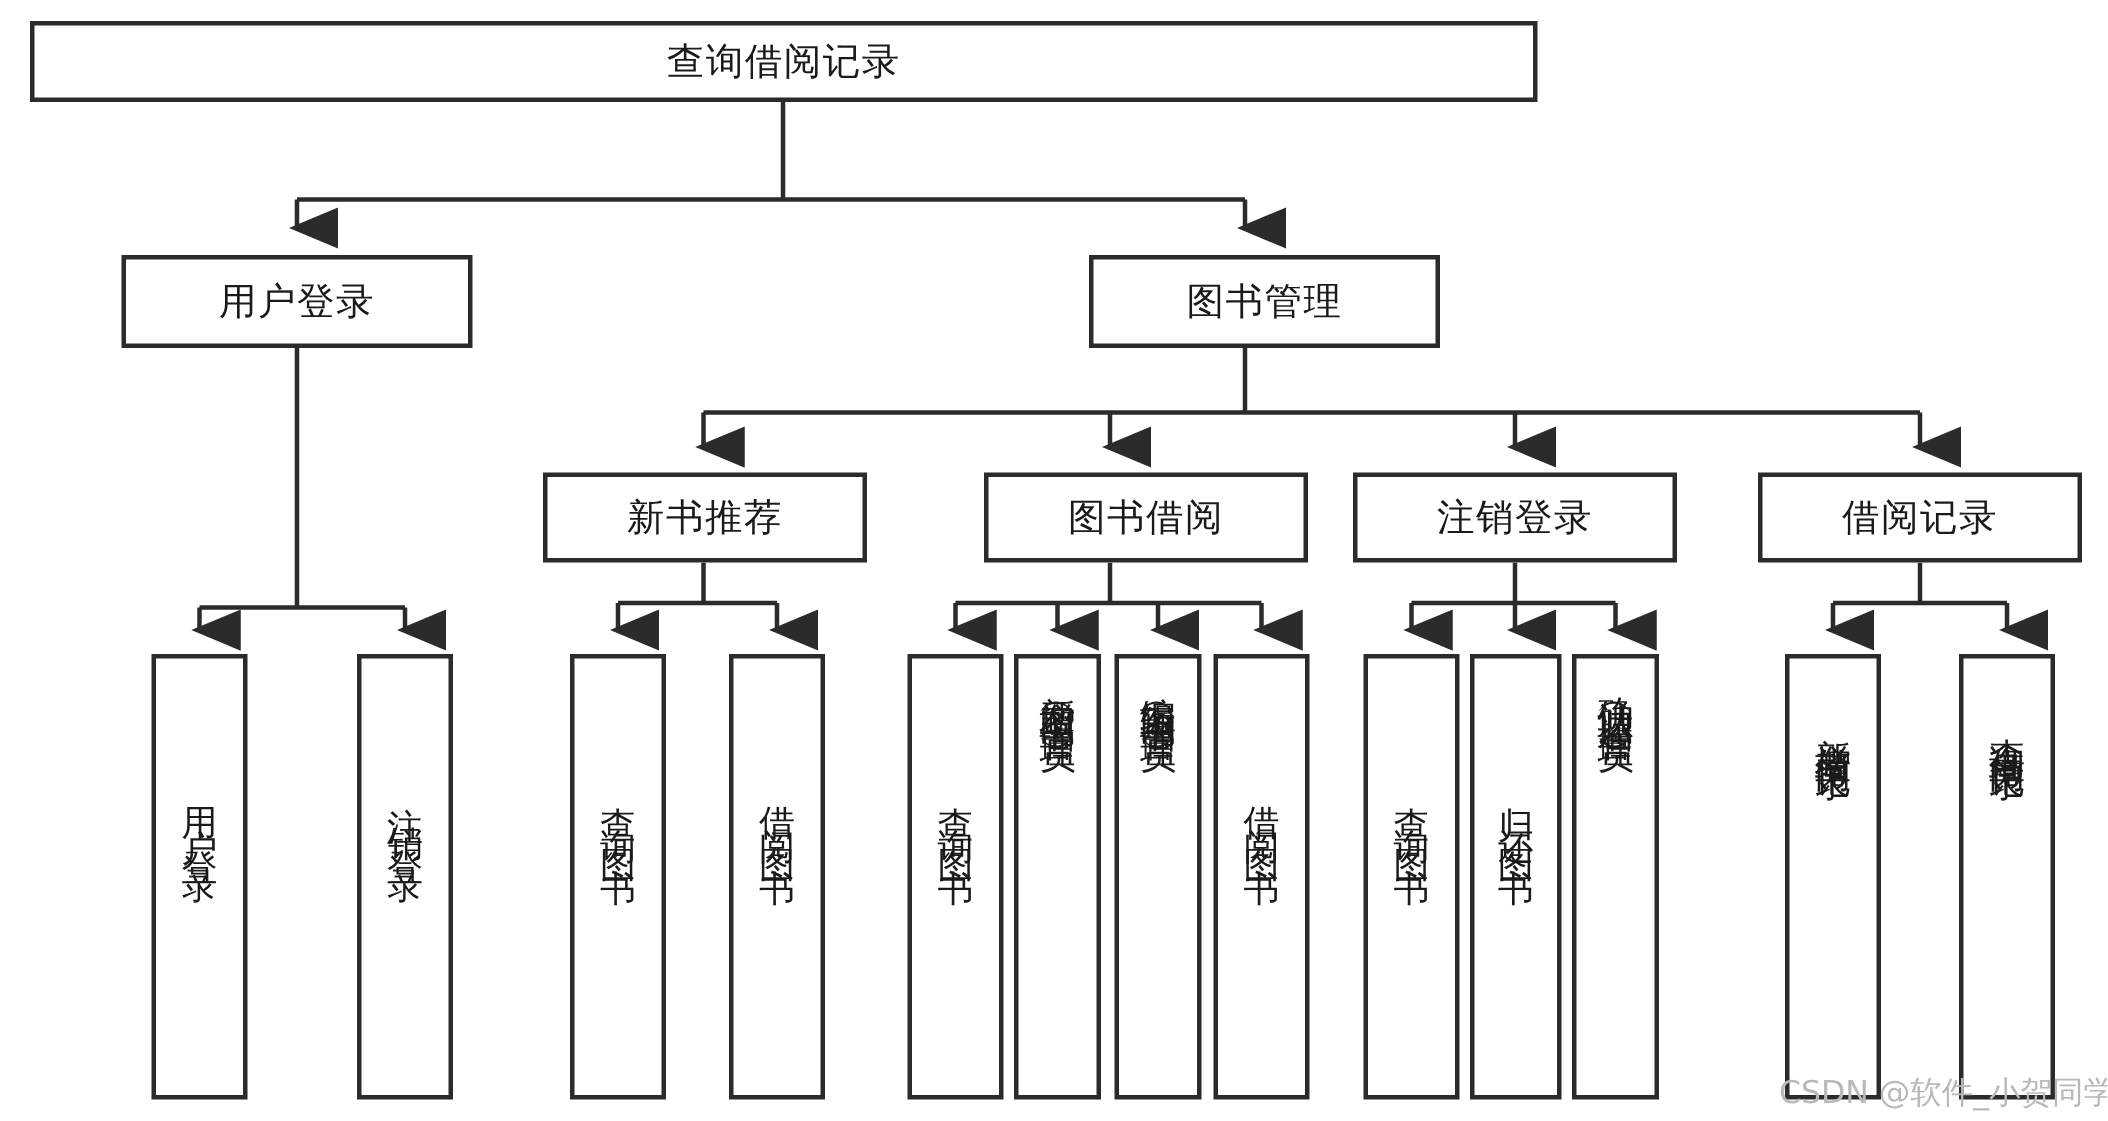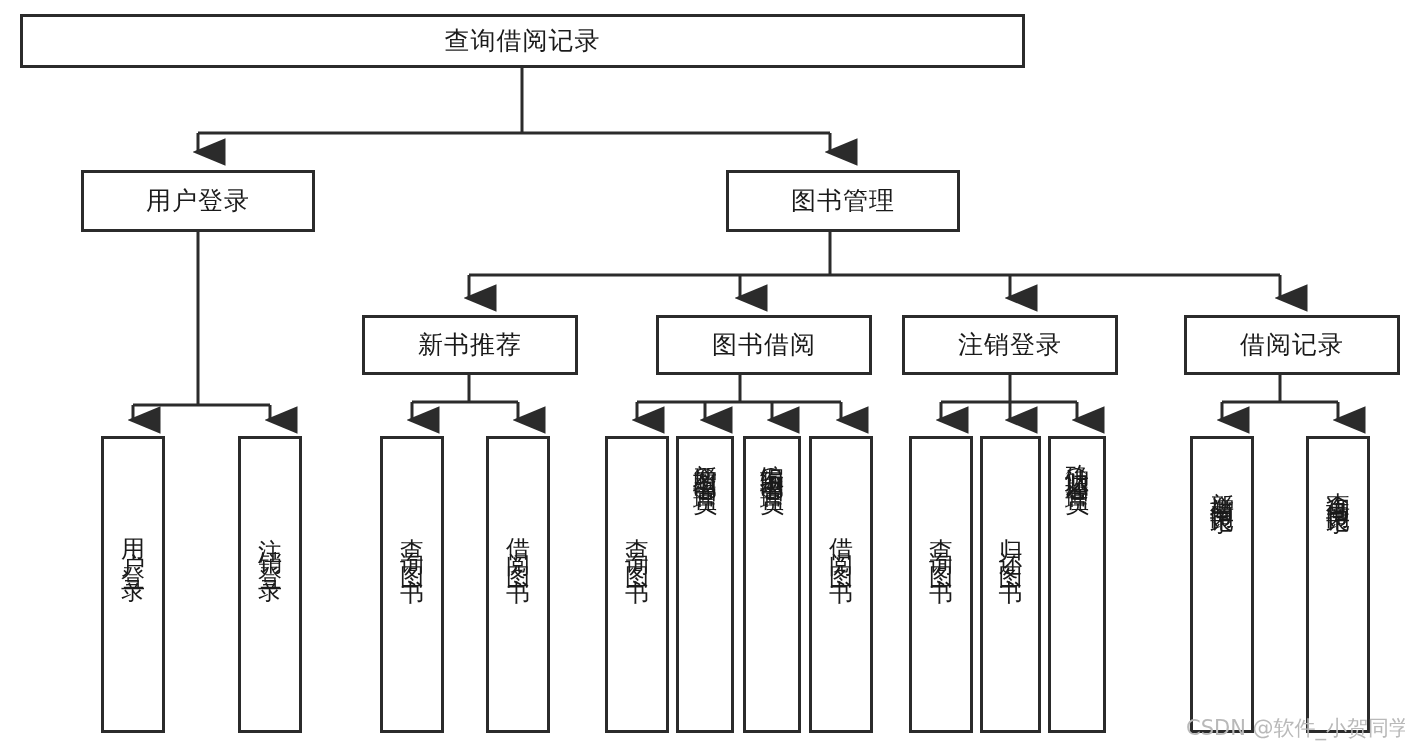--- a/index.html
+++ b/index.html
@@ -146,21 +146,21 @@
 
   <div class="node h-node" style="left:362px; top:315px; width:216px; height:60px;align-items:center;">
     <span class="label">新书推荐</span>
   </div>
   <div class="node h-node" style="left:656px; top:315px; width:216px; height:60px;">
     <span class="label">图书借阅</span>
   </div>
   <div class="node h-node" style="left:902px; top:315px; width:216px; height:60px;">
     <span class="label">注销登录</span>
   </div>
-  <div class="node h-node" style="left:1172px; top:315px; width:216px; height:60px;margin-left:12px;">
+  <div class="node h-node" style="left:1172px; top:315px; width:216px; height:60px;">
     <span class="label">借阅记录</span>
   </div>
 
   <div class="node v-node mid" style="left:101px; top:436px; width:64px; height:297px; padding-top:80px;">
     <span class="label">用户登录</span>
   </div>
   <div class="node v-node mid" style="left:238px; top:436px; width:64px; height:297px; padding-top:80px;">
     <span class="label">注销登录</span>
   </div>
 

